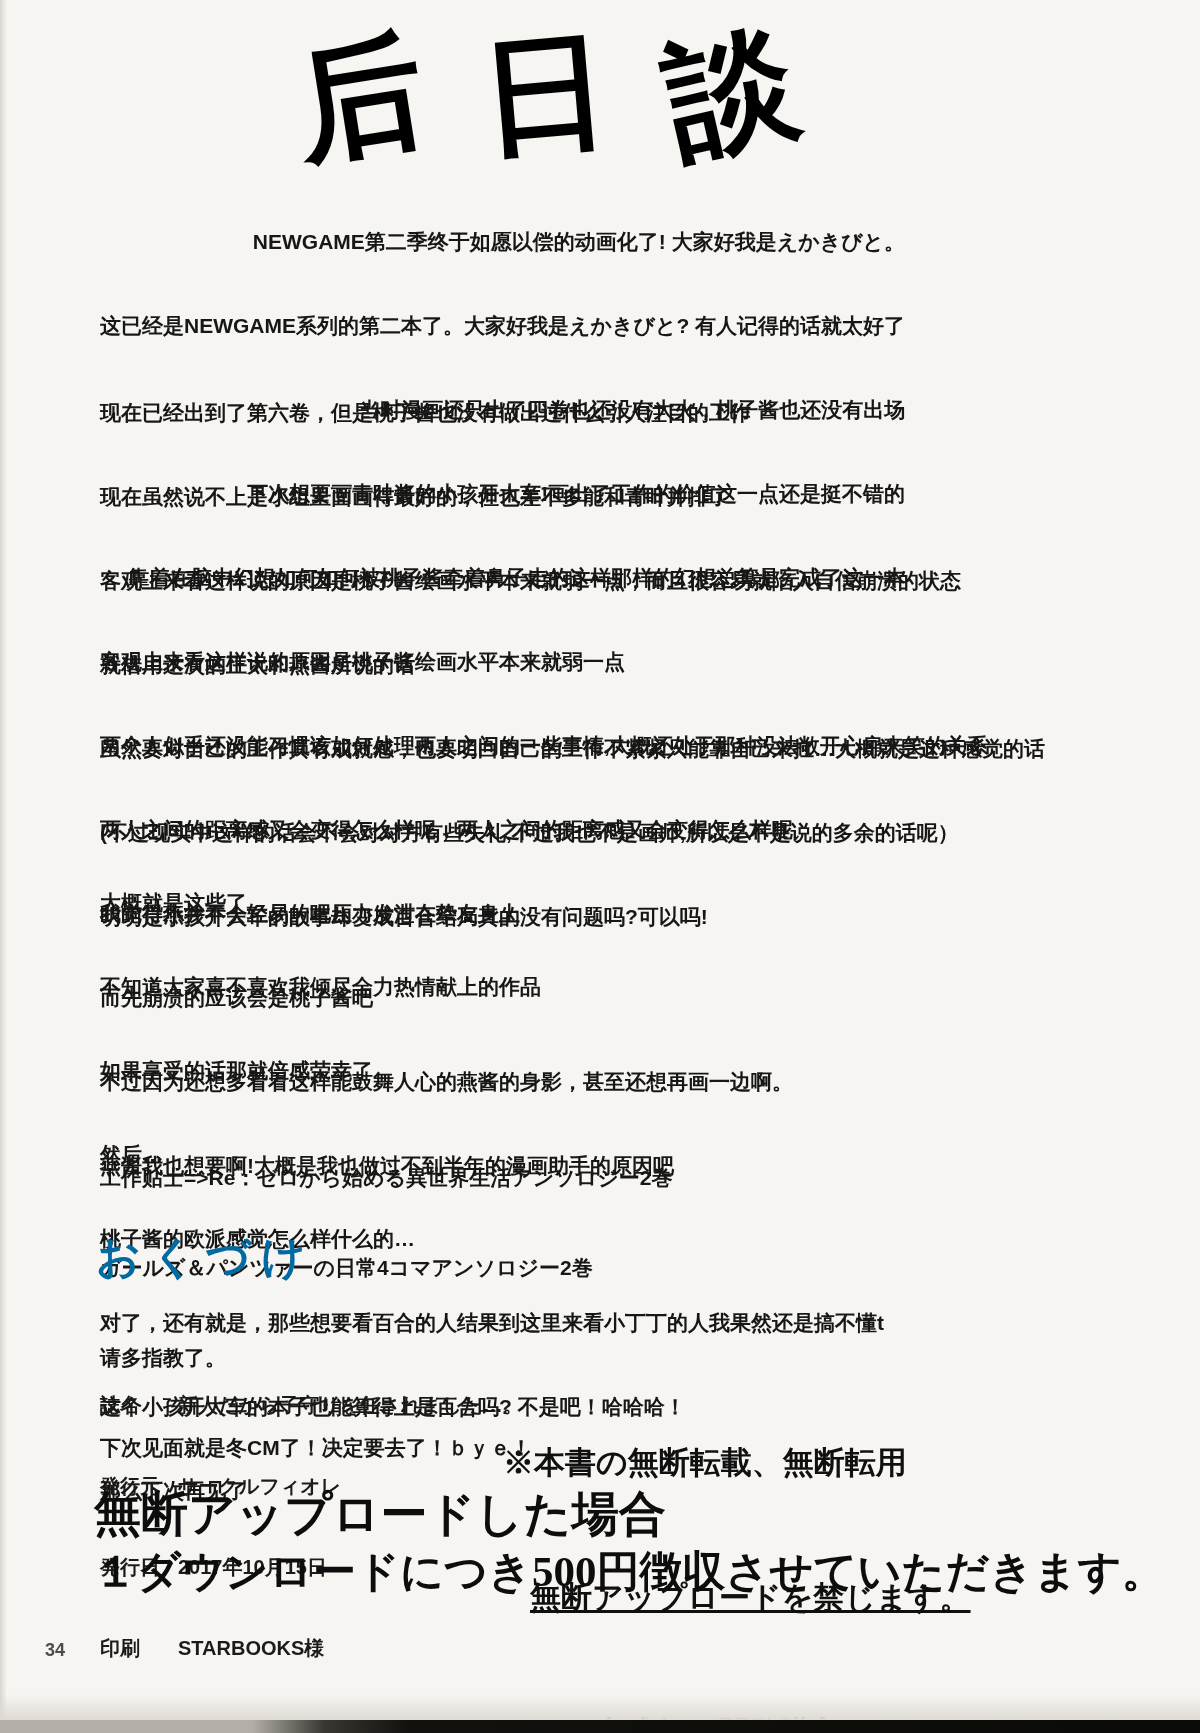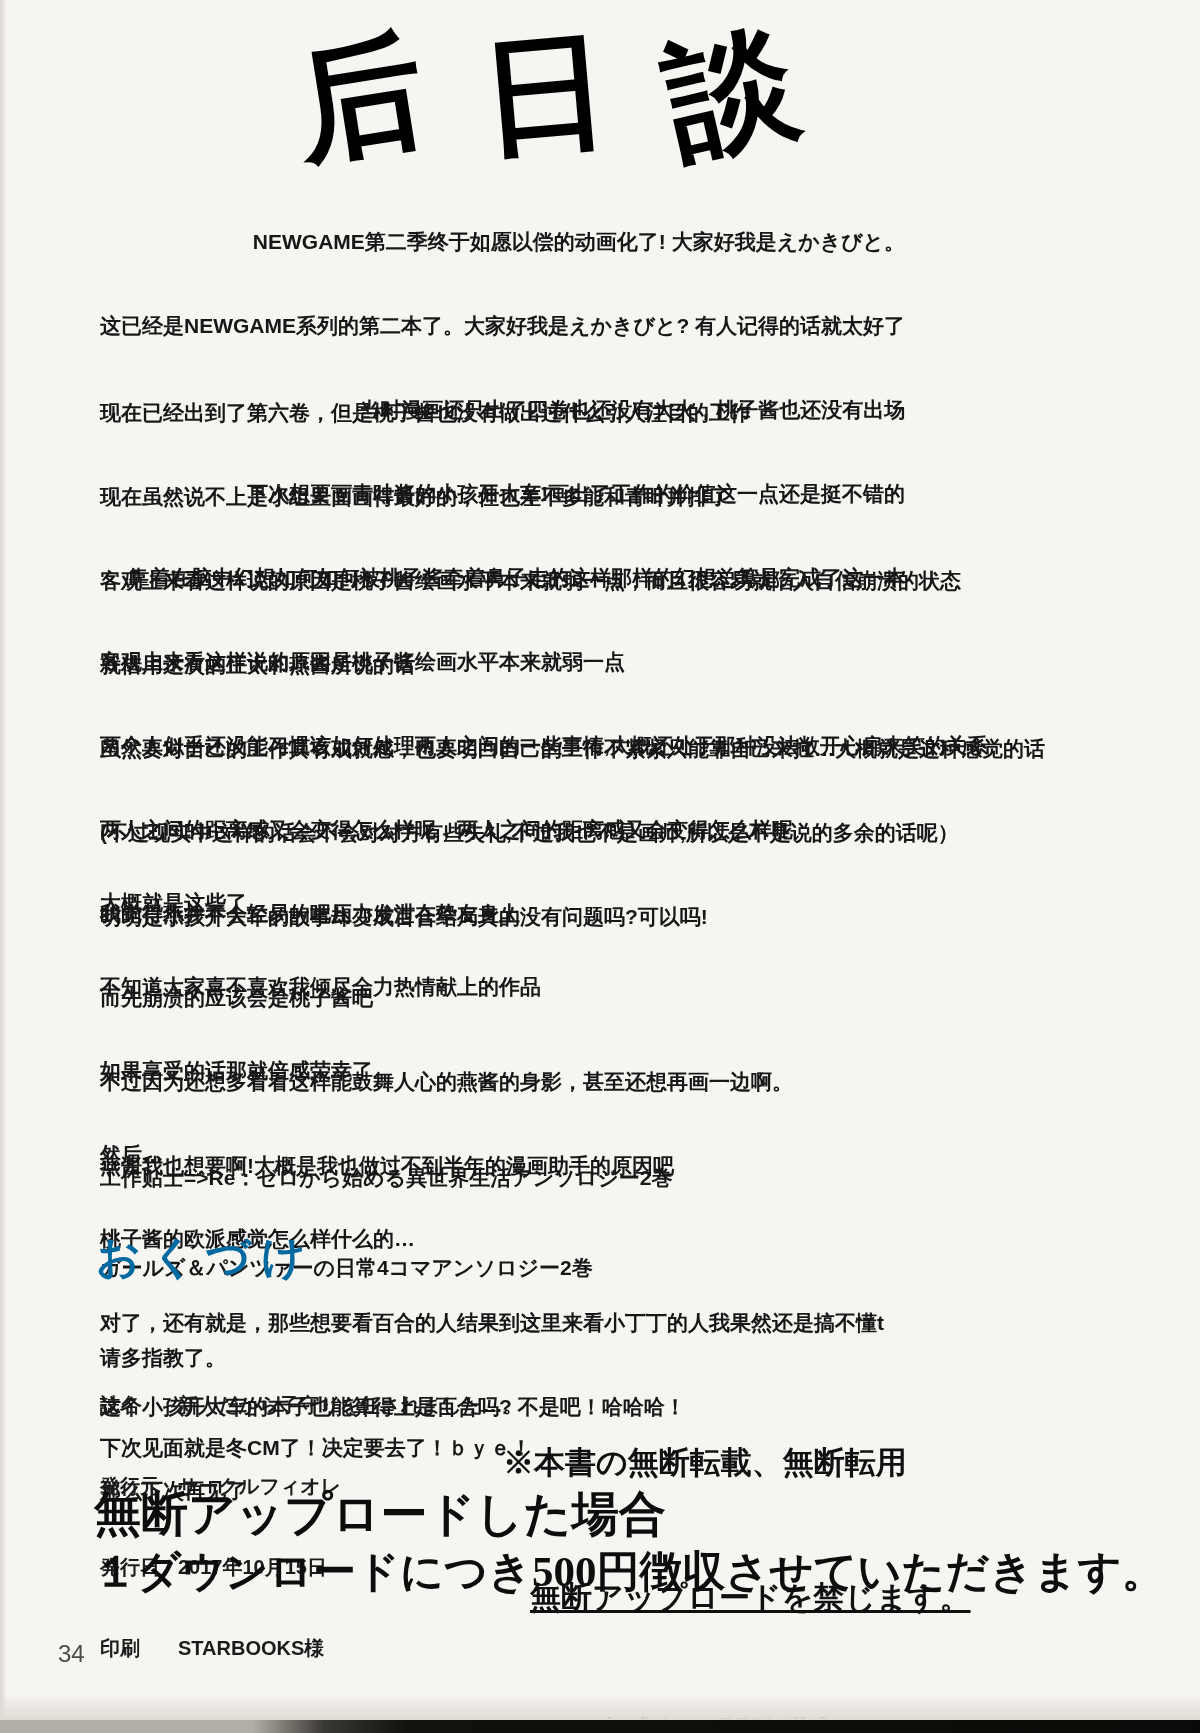--- a/index.html
+++ b/index.html
@@ -57,22 +57,22 @@
     position:absolute;left:94px;top:1483px;
     font-family:"Liberation Serif", serif;font-weight:700;
     font-size:47px;white-space:pre;color:#0d0d0d;
   }
   .penalty2{
     position:absolute;left:94px;top:1543px;
     font-family:"Liberation Serif", serif;font-weight:700;
     font-size:43px;white-space:pre;color:#0d0d0d;
   }
   .page-number{
-    position:absolute;left:58px;top:1640px;
-    font-size:24px;font-weight:400;color:#4c4c4c;
+    position:absolute;left:45px;top:1640px;
+    font-size:18px;font-weight:700;color:#4c4c4c;
   }
   
   .scan-bar{
     position:absolute;left:0;right:0;bottom:0;height:13px;
     background:linear-gradient(to right,
       #b3afa8 0%, #b3afa8 21%, #3a3833 27%, #12110e 34%, #0a0a08 100%);
   }
   .scan-shadow{
     position:absolute;left:0;right:0;bottom:13px;height:26px;
     background:linear-gradient(to top,#dedbd5,rgba(247,245,241,0));

